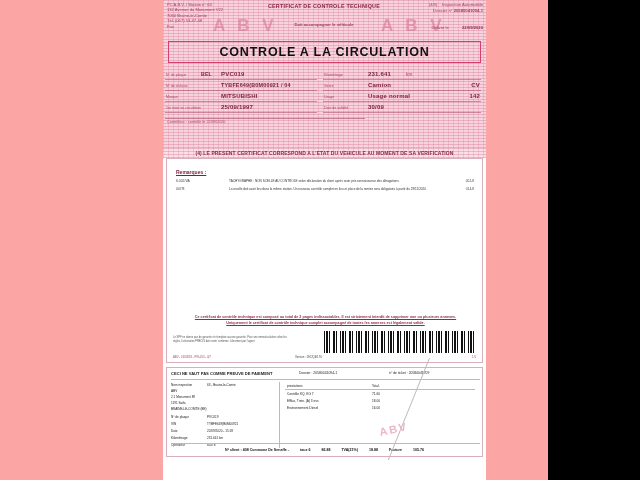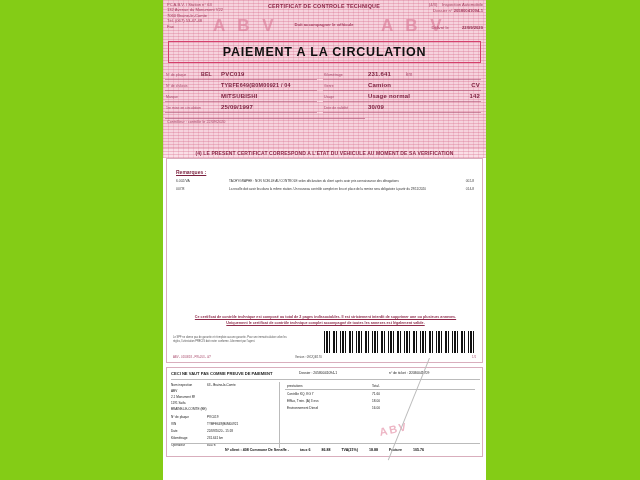--- a/index.html
+++ b/index.html
@@ -1,20 +1,20 @@
 <!DOCTYPE html>
 <html><head>
 <meta charset="utf-8">
 <style>
   html,body{margin:0;padding:0;}
   body{
     width:640px;height:480px;background:#000;overflow:hidden;
     font-family:"Liberation Sans", sans-serif;
   }
-  .stage{position:relative;width:640px;height:480px;background:#84cc16;}
+  .stage{position:relative;width:548px;height:480px;background:#fca5a5;}
 
   
   .page{
     position:absolute;left:163px;top:0;width:323px;height:480px;
     background:#fff;overflow:hidden;
   }
 
   
   .tint{
     position:absolute;left:0;right:0;
@@ -180,21 +180,21 @@
         <span class="strong">20580041094-1</span>
       </div>
     </div>
     <div class="hdr-dl">
       <span>Délivré le</span>
       <b>22/09/2020</b>
     </div>
   </div>
 
   <div class="banner">
-    <span>PAIEMENT A LA CIRCULATION</span>
+    <span>CONTROLE A LA CIRCULATION</span>
   </div>
 
   <div class="vdata">
 
     <div class="rule" style="left:2px;top:9px;width:152px;"></div>
     <div class="rule" style="left:2px;top:20px;width:152px;"></div>
     <div class="rule" style="left:2px;top:31px;width:152px;"></div>
     <div class="rule" style="left:2px;top:42px;width:152px;"></div>
     <div class="rule" style="left:160px;top:9px;width:158px;"></div>
     <div class="rule" style="left:160px;top:20px;width:158px;"></div>

